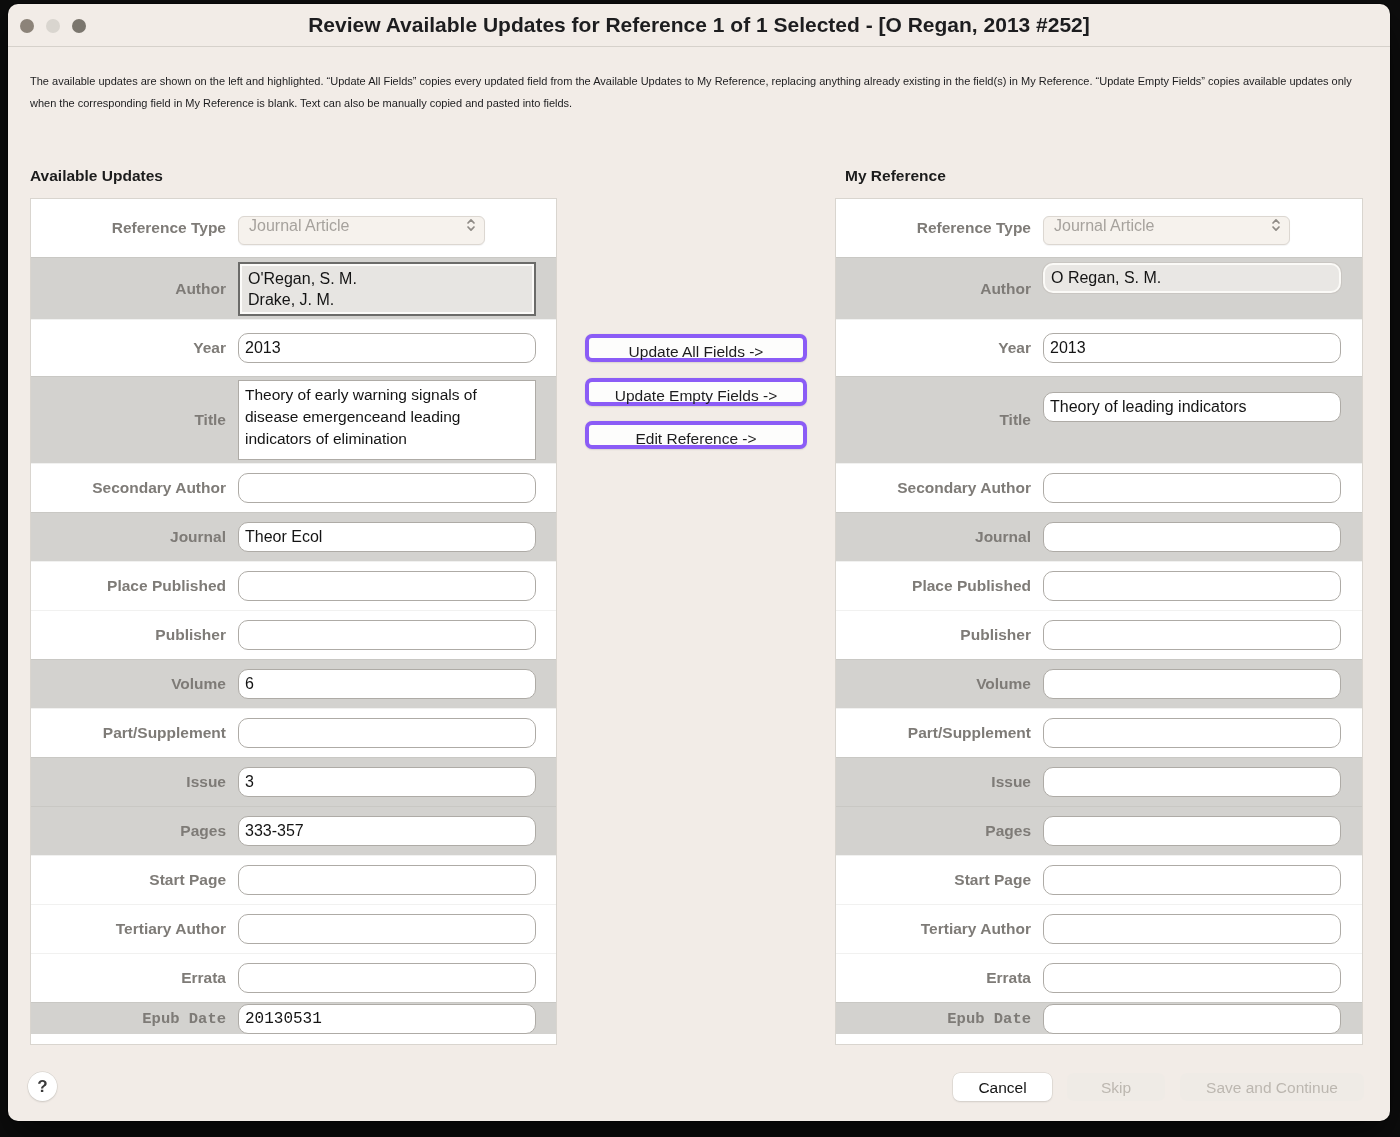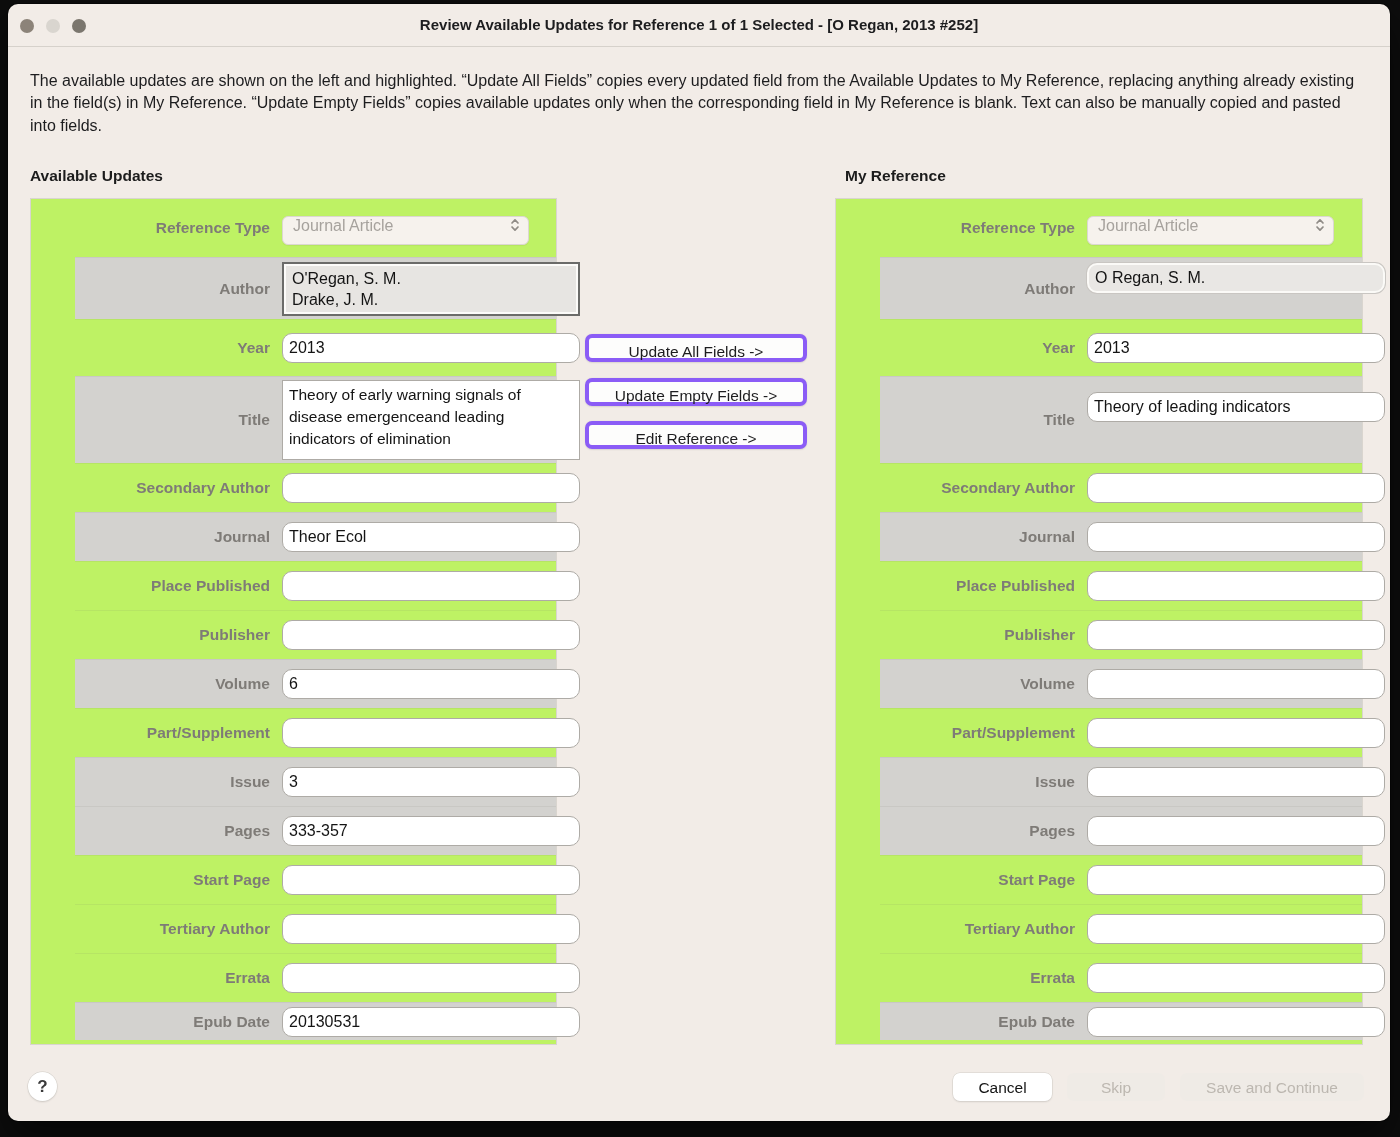--- a/index.html
+++ b/index.html
@@ -13,55 +13,55 @@
     background:var(--window-bg,#f2ece7);
     border-radius:10px;
     box-shadow:0 0 0 1px rgba(0,0,0,0.35), 0 18px 40px rgba(0,0,0,0.55);
   }
   
   .titlebar{
     position:absolute;left:0;top:0;right:0;height:42px;
     border-bottom:1px solid #d6d1cb;border-radius:10px 10px 0 0;
   }
   .window-title{
-    line-height:42px;text-align:center;font-weight:bold;font-size:15px;color:#1d1d1f;
+    line-height:42px;text-align:center;font-weight:bold;font-size:21px;color:#1d1d1f;
   }
   .traffic{position:absolute;left:12px;top:15px;display:flex;gap:12px;}
   .light{width:14px;height:14px;border-radius:50%;}
   .light-close{background:#8c8379;}
   .light-min{background:#d9d5cf;}
   .light-zoom{background:#7b766e;}
   
   .description{
     position:absolute;left:22px;top:66px;width:1334px;
-    font-size:16px;line-height:22.4px;color:#1d1d1f;
+    font-size:11px;line-height:22.4px;color:#1d1d1f;
   }
   
   .panel-heading{
     position:absolute;top:163px;font-size:15.5px;font-weight:bold;color:#1c1c1c;
   }
   #heading-left{left:22px;}
   #heading-right{left:837px;}
   
   .panel{
     position:absolute;top:194px;height:847px;box-sizing:border-box;
-    border:1px solid #d9d5cf;background:#bef264;padding-left:44px;
+    border:1px solid #d9d5cf;background:#ffffff;
   }
   .panel-left{left:22px;width:527px;}
   .panel-right{left:827px;width:528px;}
   .field-row{
     display:flex;align-items:center;height:49px;box-sizing:border-box;
   }
   .field-row + .field-row{border-top:1px solid rgba(120,115,108,0.10);}
   .field-row.highlighted{background:var(--highlight,#d3d2cf);}
   .row-reference_type{height:58px;}
   .row-author{height:62px;}
   .row-year{height:57px;}
   .row-title{height:87px;}
-  .row-epub_date{height:38px;}
+  .row-epub_date{height:32px;font-family:Liberation Mono, monospace;}
   .field-label{
     flex:none;width:195px;padding-right:12px;text-align:right;
     font-weight:bold;font-size:15.5px;color:#7e7b77;
   }
   .text-input{
     flex:none;width:298px;height:30px;box-sizing:border-box;
     border:1.5px solid var(--field-border,#aeaba6);background:#fff;
     font-family:inherit;font-size:16px;color:#141414;padding:0 6px;border-radius:10px;
     outline:none;
   }

